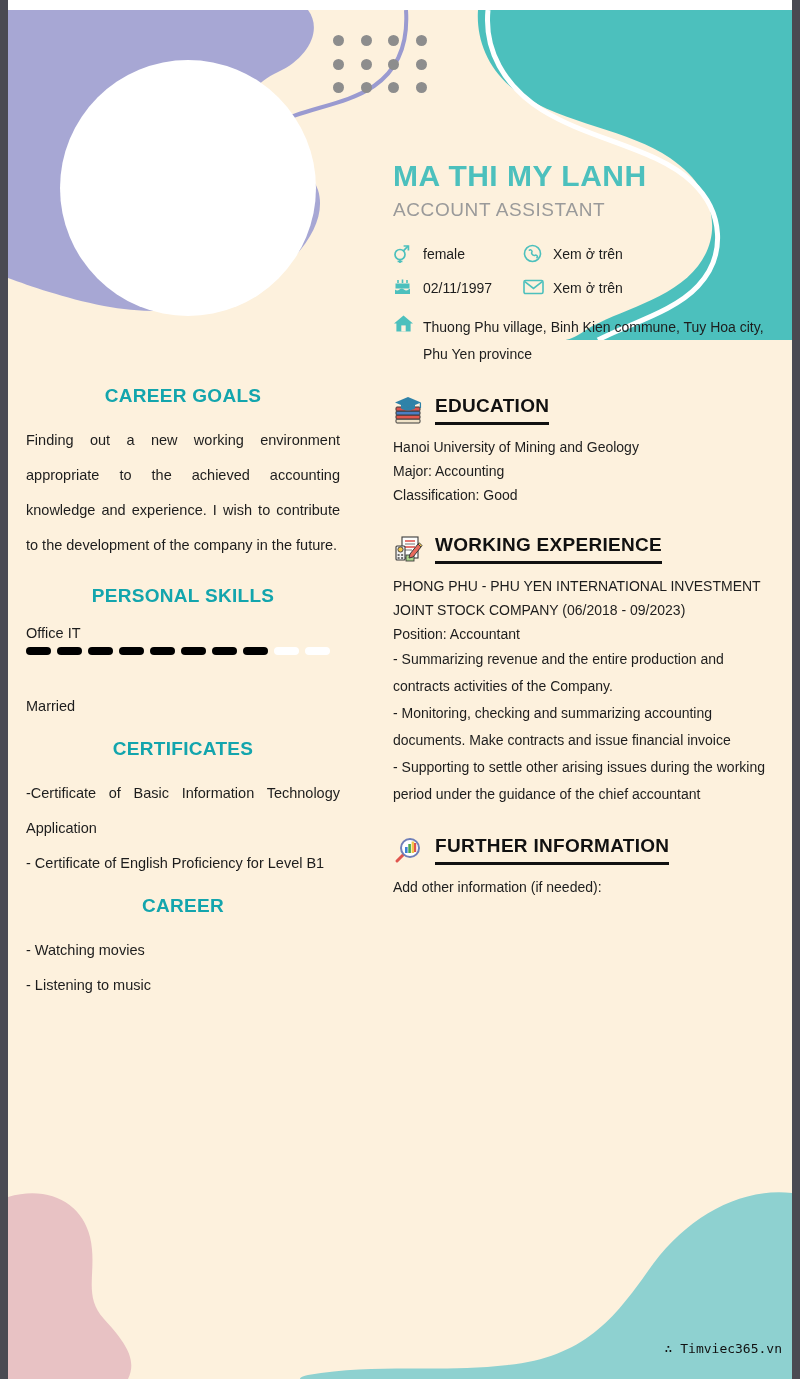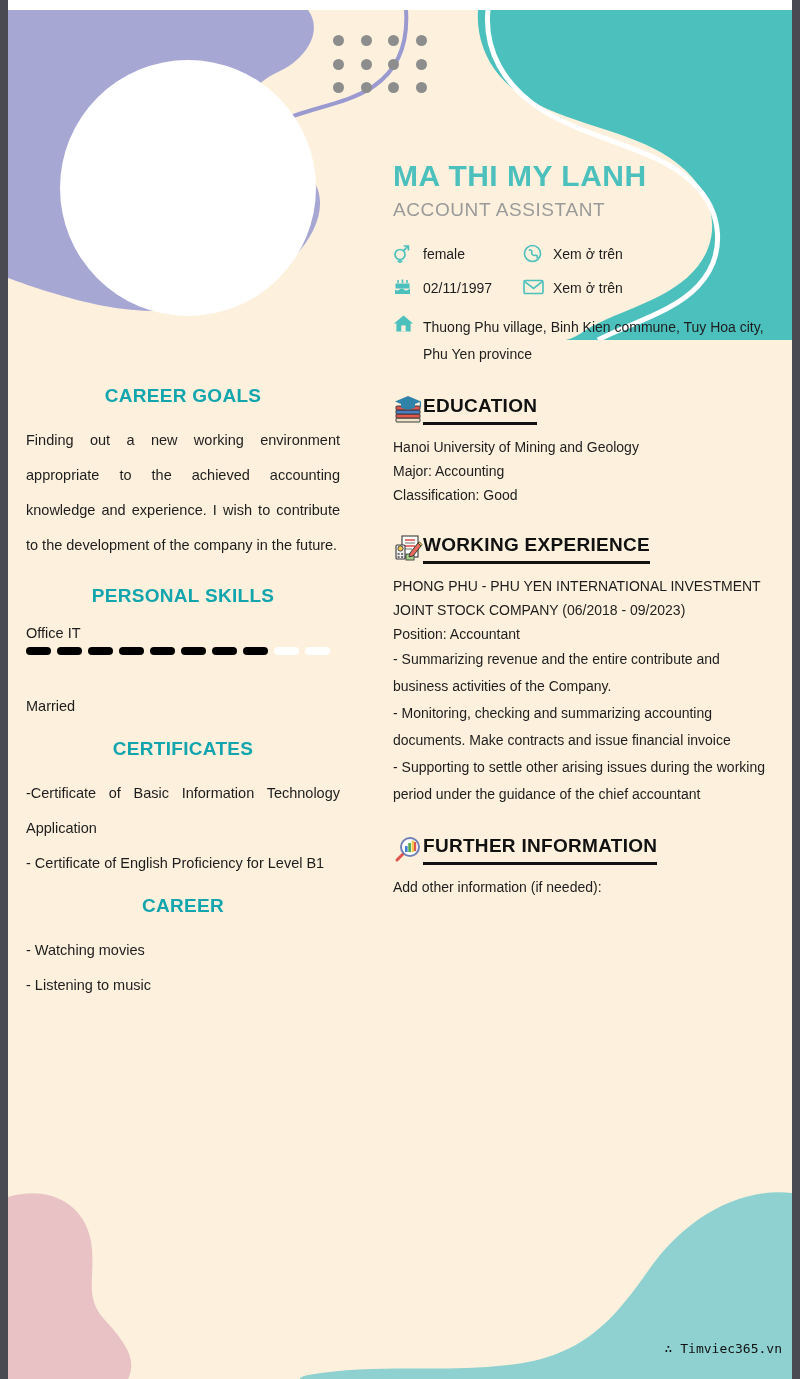--- a/index.html
+++ b/index.html
@@ -171,21 +171,22 @@
     grid-template-columns: 30px auto;
     margin-top: 12px;
     font-size: 14px;
     color: #1d1d1d;
   }
   .addr-row .tx { line-height: 27px; }
 
   .section { margin-top: 26px; }
   .sec-head-row {
     display: flex;
-    align-items: flex-start;
+    align-items: center;
+    gap: 12px;
   }
   .sec-icon {
     width: 30px;
     height: 30px;
     flex: 0 0 30px;
     position: relative;
   }
   .sec-title-wrap { display: inline-block; }
   .sec-title {
     font-size: 19px;
@@ -428,21 +429,21 @@
               </svg>
             </span>
             <div class="sec-title-wrap">
               <div class="sec-title">WORKING EXPERIENCE</div>
               <div class="sec-underline"></div>
             </div>
           </div>
           <div class="sec-body">
             <div class="b" style="line-height:24px">PHONG PHU - PHU YEN INTERNATIONAL INVESTMENT JOINT STOCK COMPANY (06/2018 - 09/2023)</div>
             <div class="n tight">Position: Accountant</div>
-            <div class="n">- Summarizing revenue and the entire contribute and business activities of the Company.</div>
+            <div class="n">- Summarizing revenue and the entire production and contracts activities of the Company.</div>
             <div class="n"> - Monitoring, checking and summarizing accounting documents. Make contracts and issue financial invoice</div>
             <div class="n"> - Supporting to settle other arising issues during the working period under the guidance of the chief accountant</div>
           </div>
         </div>
 
         <div class="section">
           <div class="sec-head-row">
             <span class="sec-icon">
               <svg width="30" height="30" viewBox="0 0 30 30">
                 <line x1="4" y1="26" x2="11" y2="19" stroke="#e0554e" stroke-width="3" stroke-linecap="round"></line>

